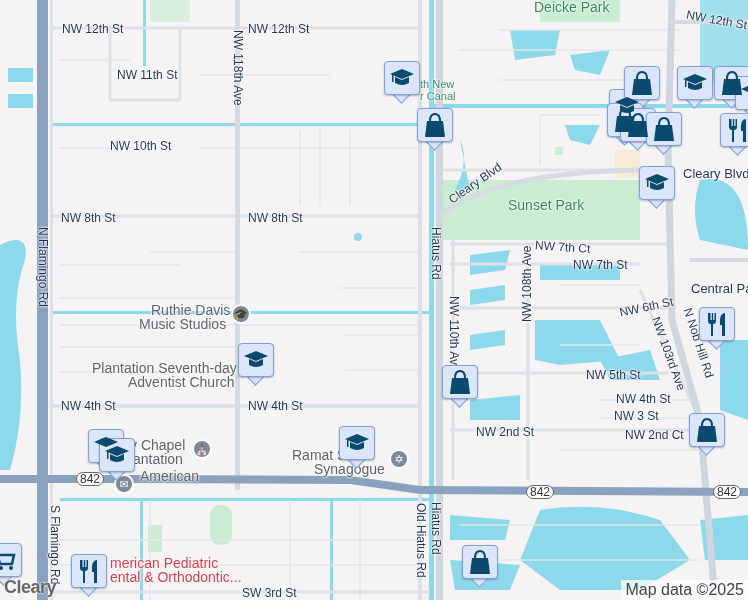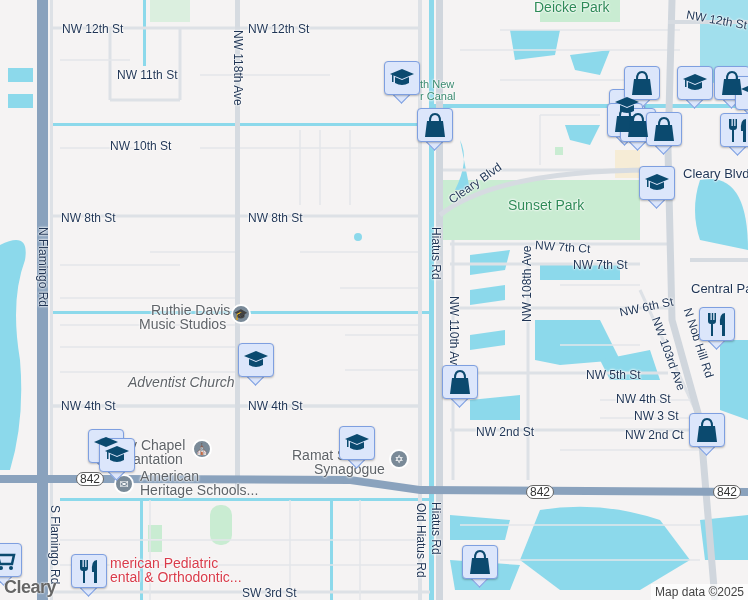--- a/index.html
+++ b/index.html
@@ -12,21 +12,21 @@
   .lbl.park{color:#2e8b57;font-size:14px;}
   .lbl.water{color:#3a8a70;font-size:11px;}
   .lbl.red{color:#d93b4a;font-size:14px;line-height:16px;}
   .shield{position:absolute;font-size:12px;color:#333;background:#fff;border:1px solid #666;border-radius:7px;padding:0 3px;line-height:12px;height:12px;}
   .marker{position:absolute;width:36px;height:44px;}
   .marker .box{position:absolute;left:0;top:0;width:36px;height:34px;background:#dce6fb;border:1.5px solid #7e9fe0;border-radius:4px;box-sizing:border-box;box-shadow:0 1px 2px rgba(0,0,0,.25);display:flex;align-items:center;justify-content:center;}
   .marker .tip{position:absolute;left:11px;top:27px;width:12px;height:12px;background:#dce6fb;border-right:1.5px solid #7e9fe0;border-bottom:1.5px solid #7e9fe0;transform:rotate(45deg);}
   .marker svg{position:relative;z-index:2;}
   .poi-pin{position:absolute;width:20px;height:20px;border-radius:50%;background:#7a8a98;display:flex;align-items:center;justify-content:center;color:#fff;font-size:11px;border:2px solid #fff;box-sizing:border-box;}
   .google{position:absolute;left:4px;bottom:2px;font-size:18px;font-weight:bold;color:#666;text-shadow:0 0 2px #fff,0 0 2px #fff;letter-spacing:-0.5px;}
-  .attrib{position:absolute;right:0;bottom:0;font-size:12px;color:#444;background:rgba(255,255,255,.7);padding:1px 4px;}
+  .attrib{position:absolute;right:0;bottom:0;font-size:16px;color:#444;background:rgba(255,255,255,.7);padding:1px 4px;}
 </style>
 </head>
 <body>
 
 <div id="map">
   <svg class="base" width="748" height="600">
 
     <rect x="150" y="0" width="40" height="22" fill="#c9ecd2" opacity="0.6"></rect>
     <rect x="540" y="0" width="80" height="22" fill="#c9ecd2"></rect>
     <path d="M440 180 L640 180 L640 240 L440 240 Z" fill="#c9ecd2"></path>
@@ -159,46 +159,46 @@
   <div class="lbl" style="left:535px;top:240px;transform:rotate(4deg);">NW 7th Ct</div>
   <div class="lbl" style="left:573px;top:258px;">NW 7th St</div>
   <div class="lbl vert" style="left:535px;top:256px;transform:rotate(-90deg);transform-origin:0 0;top:322px;left:520px;">NW 108th Ave</div>
   <div class="lbl vert" style="left:461px;top:296px;">NW 110th Ave</div>
   <div class="lbl" style="left:619px;top:300px;transform:rotate(-12deg);">NW 6th St</div>
   <div class="lbl vert" style="left:662px;top:315px;transform:rotate(70deg);">NW 103rd Ave</div>
   <div class="lbl vert" style="left:694px;top:306px;transform:rotate(72deg);">N Nob Hill Rd</div>
   <div class="lbl" style="left:691px;top:282px;font-size:13px;">Central Pa</div>
   <div class="lbl" style="left:586px;top:368px;">NW 5th St</div>
   <div class="lbl" style="left:616px;top:392px;">NW 4th St</div>
-  <div class="lbl" style="left:634px;top:409px;">NW 3 St</div>
+  <div class="lbl" style="left:614px;top:409px;">NW 3 St</div>
   <div class="lbl" style="left:476px;top:425px;">NW 2nd St</div>
   <div class="lbl" style="left:625px;top:428px;">NW 2nd Ct</div>
   <div class="lbl" style="left:242px;top:586px;">SW 3rd St</div>
 
   <div class="shield" style="left:76px;top:472px;">842</div>
   <div class="shield" style="left:526px;top:485px;">842</div>
   <div class="shield" style="left:713px;top:485px;">842</div>
 
   <div class="lbl park" style="left:534px;top:0px;">Deicke Park</div>
   <div class="lbl park" style="left:508px;top:198px;">Sunset Park</div>
   <div class="lbl water" style="left:420px;top:77px;">th New</div>
   <div class="lbl water" style="left:420px;top:89px;">r Canal</div>
 
   <div class="lbl poi" style="left:151px;top:302px;">Ruthie Davis</div>
   <div class="lbl poi" style="left:139px;top:316px;">Music Studios</div>
   <div class="poi-pin" style="left:231px;top:304px;">🎓</div>
 
-  <div class="lbl poi" style="left:128px;top:374px;font-style:italic;">Adventist Church</div>
+  <div class="lbl poi" style="left:92px;top:360px;">Plantation Seventh-day</div>
+  <div class="lbl poi" style="left:128px;top:374px;">Adventist Church</div>
 
   <div class="lbl poi" style="left:130px;top:437px;">y Chapel</div>
   <div class="lbl poi" style="left:133px;top:451px;">antation</div>
   <div class="poi-pin" style="left:192px;top:439px;">⛪</div>
 
   <div class="lbl poi" style="left:140px;top:468px;">American</div>
-  <div class="lbl poi" style="left:140px;top:482px;">Heritage Schools...</div>
   <div class="poi-pin" style="left:114px;top:474px;">✉</div>
 
   <div class="lbl poi" style="left:292px;top:447px;">Ramat S</div>
   <div class="lbl poi" style="left:314px;top:461px;">Synagogue</div>
   <div class="poi-pin" style="left:389px;top:449px;">✡</div>
 
   <div class="lbl red" style="left:110px;top:555px;">merican Pediatric</div>
   <div class="lbl red" style="left:110px;top:569px;">ental &amp; Orthodontic...</div>
 
   <div class="marker" style="left:384px;top:61px;">

